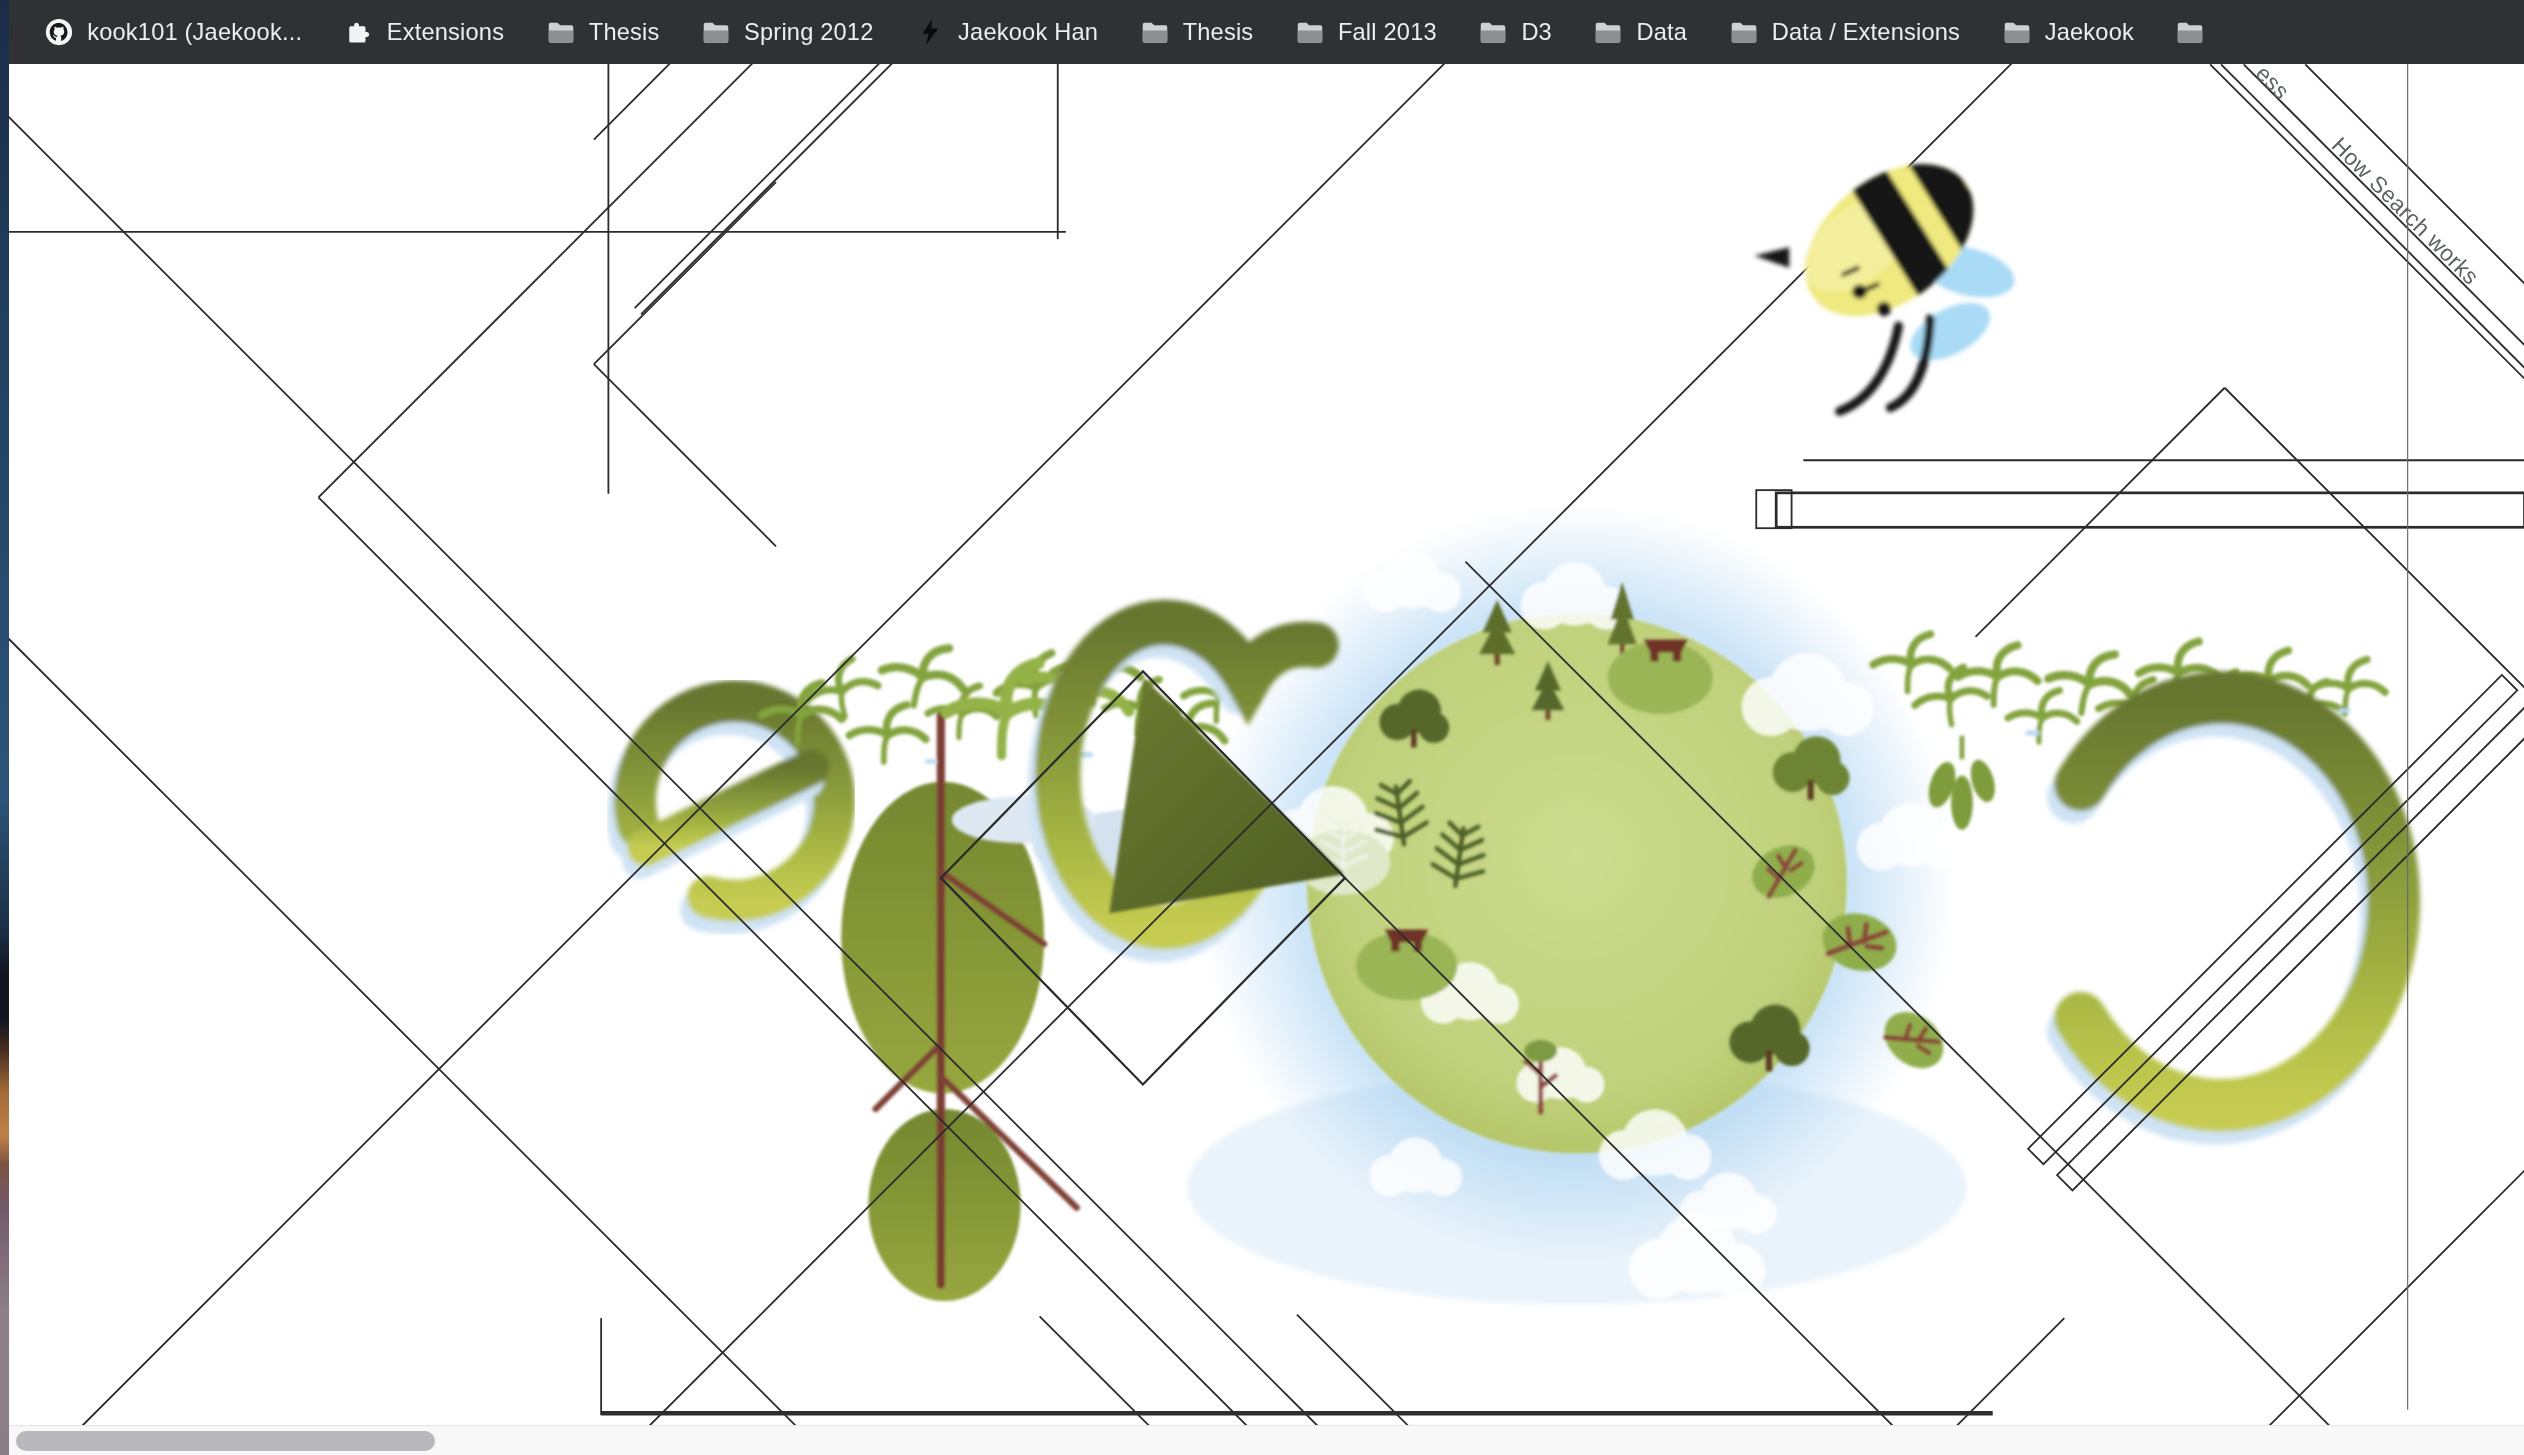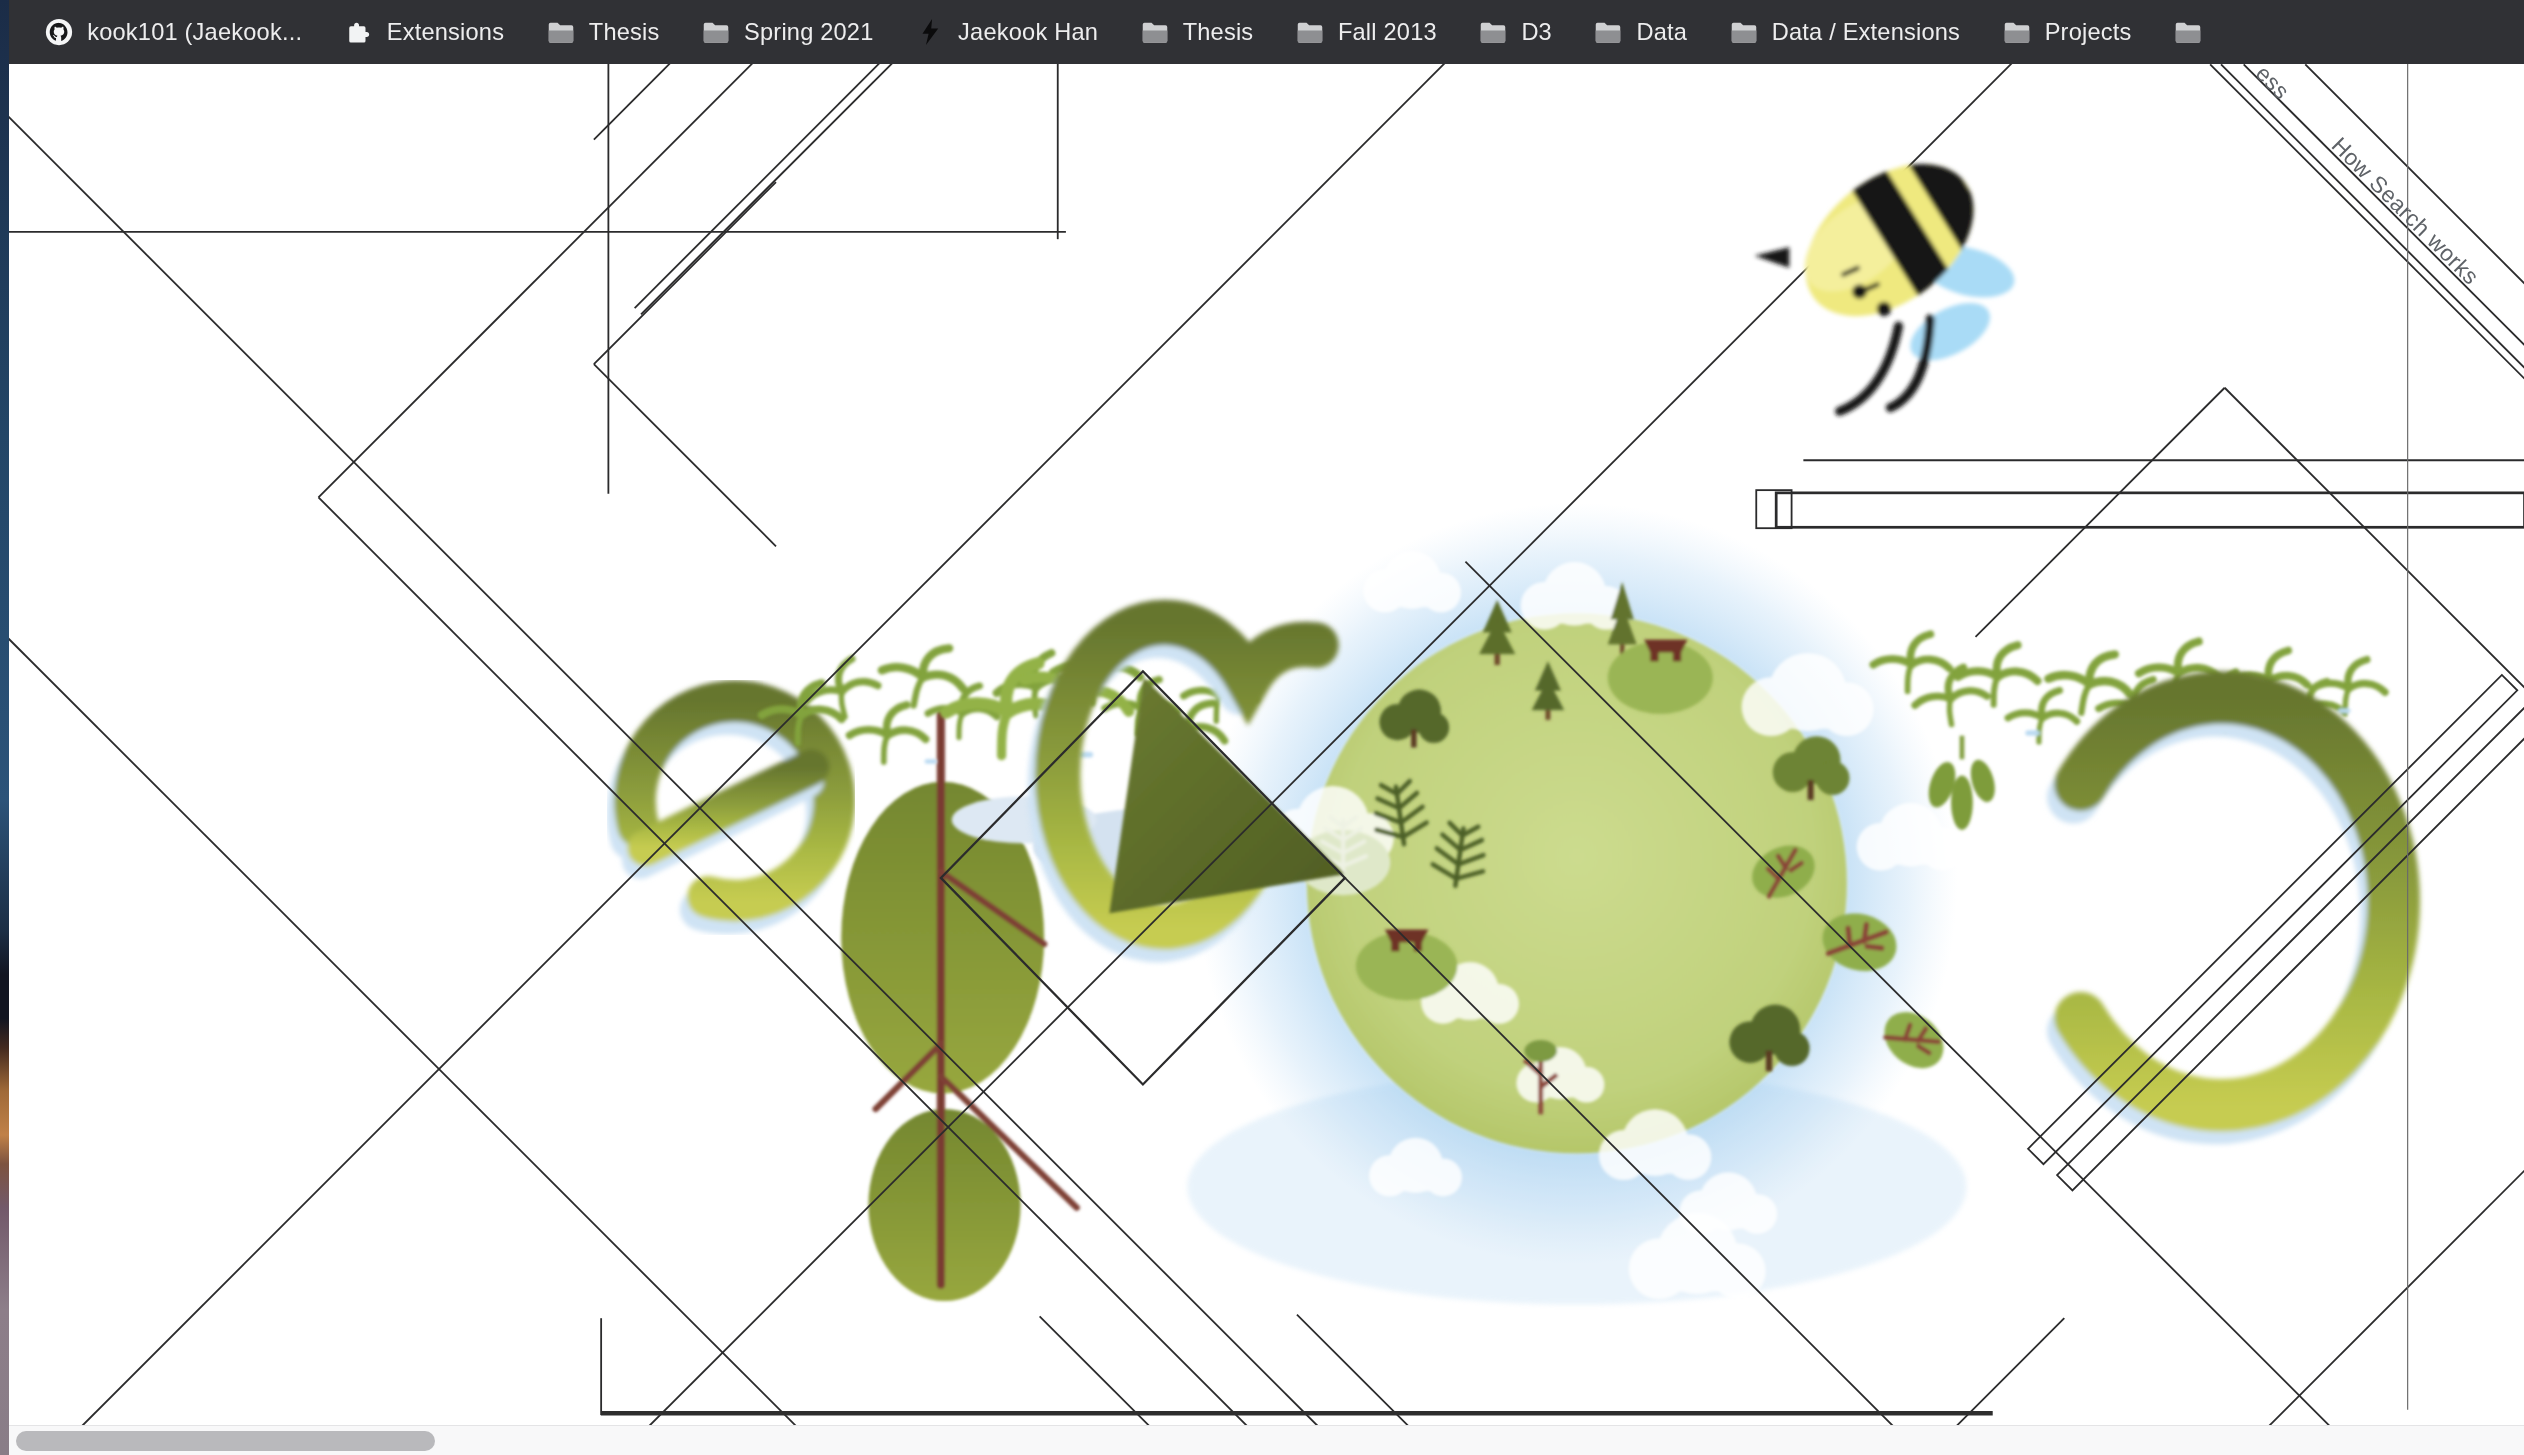--- a/index.html
+++ b/index.html
@@ -342,21 +342,21 @@
     <span class="bm-label">Thesis</span>
   </div>
 
   <div class="bm-item">
     <span class="bm-icon">
             <svg width="28" height="24.5" viewBox="0 0 32 28">
               <path fill="#cfd0d2" d="M2 5a2 2 0 0 1 2-2h8l3 3h13a2 2 0 0 1 2 2v16a2 2 0 0 1-2 2H4a2 2 0 0 1-2-2z"></path>
     <path fill="#8e8f92" d="M2 12h28v12a2 2 0 0 1-2 2H4a2 2 0 0 1-2-2z"></path>
             </svg>
           </span>
-    <span class="bm-label">Spring 2021</span>
+    <span class="bm-label">Spring 2012</span>
   </div>
 
   <div class="bm-item">
     <span class="bm-icon">
             <svg width="22.7" height="28" viewBox="0 0 26 32">
               <polygon fill="#0b0b0c" points="15,1 4,18 11,18 8,31 22,12 14,12"></polygon>
             </svg>
           </span>
     <span class="bm-label">Jaekook Han</span>
   </div>
@@ -411,21 +411,21 @@
     <span class="bm-label">Data / Extensions</span>
   </div>
 
   <div class="bm-item">
     <span class="bm-icon">
             <svg width="28" height="24.5" viewBox="0 0 32 28">
               <path fill="#cfd0d2" d="M2 5a2 2 0 0 1 2-2h8l3 3h13a2 2 0 0 1 2 2v16a2 2 0 0 1-2 2H4a2 2 0 0 1-2-2z"></path>
     <path fill="#8e8f92" d="M2 12h28v12a2 2 0 0 1-2 2H4a2 2 0 0 1-2-2z"></path>
             </svg>
           </span>
-    <span class="bm-label">Projects</span>
+    <span class="bm-label">Jaekook</span>
   </div>
 
   <div class="bm-item">
     <span class="bm-icon">
             <svg width="28" height="24.5" viewBox="0 0 32 28">
               <path fill="#cfd0d2" d="M2 5a2 2 0 0 1 2-2h8l3 3h13a2 2 0 0 1 2 2v16a2 2 0 0 1-2 2H4a2 2 0 0 1-2-2z"></path>
     <path fill="#8e8f92" d="M2 12h28v12a2 2 0 0 1-2 2H4a2 2 0 0 1-2-2z"></path>
             </svg>
           </span>
 

